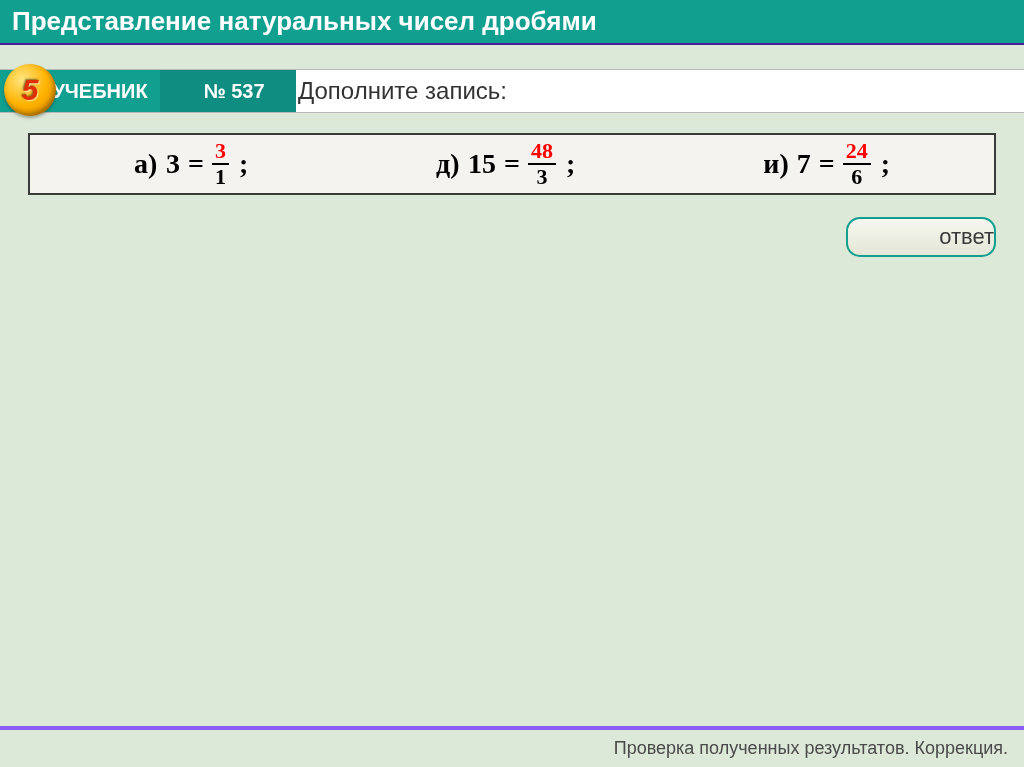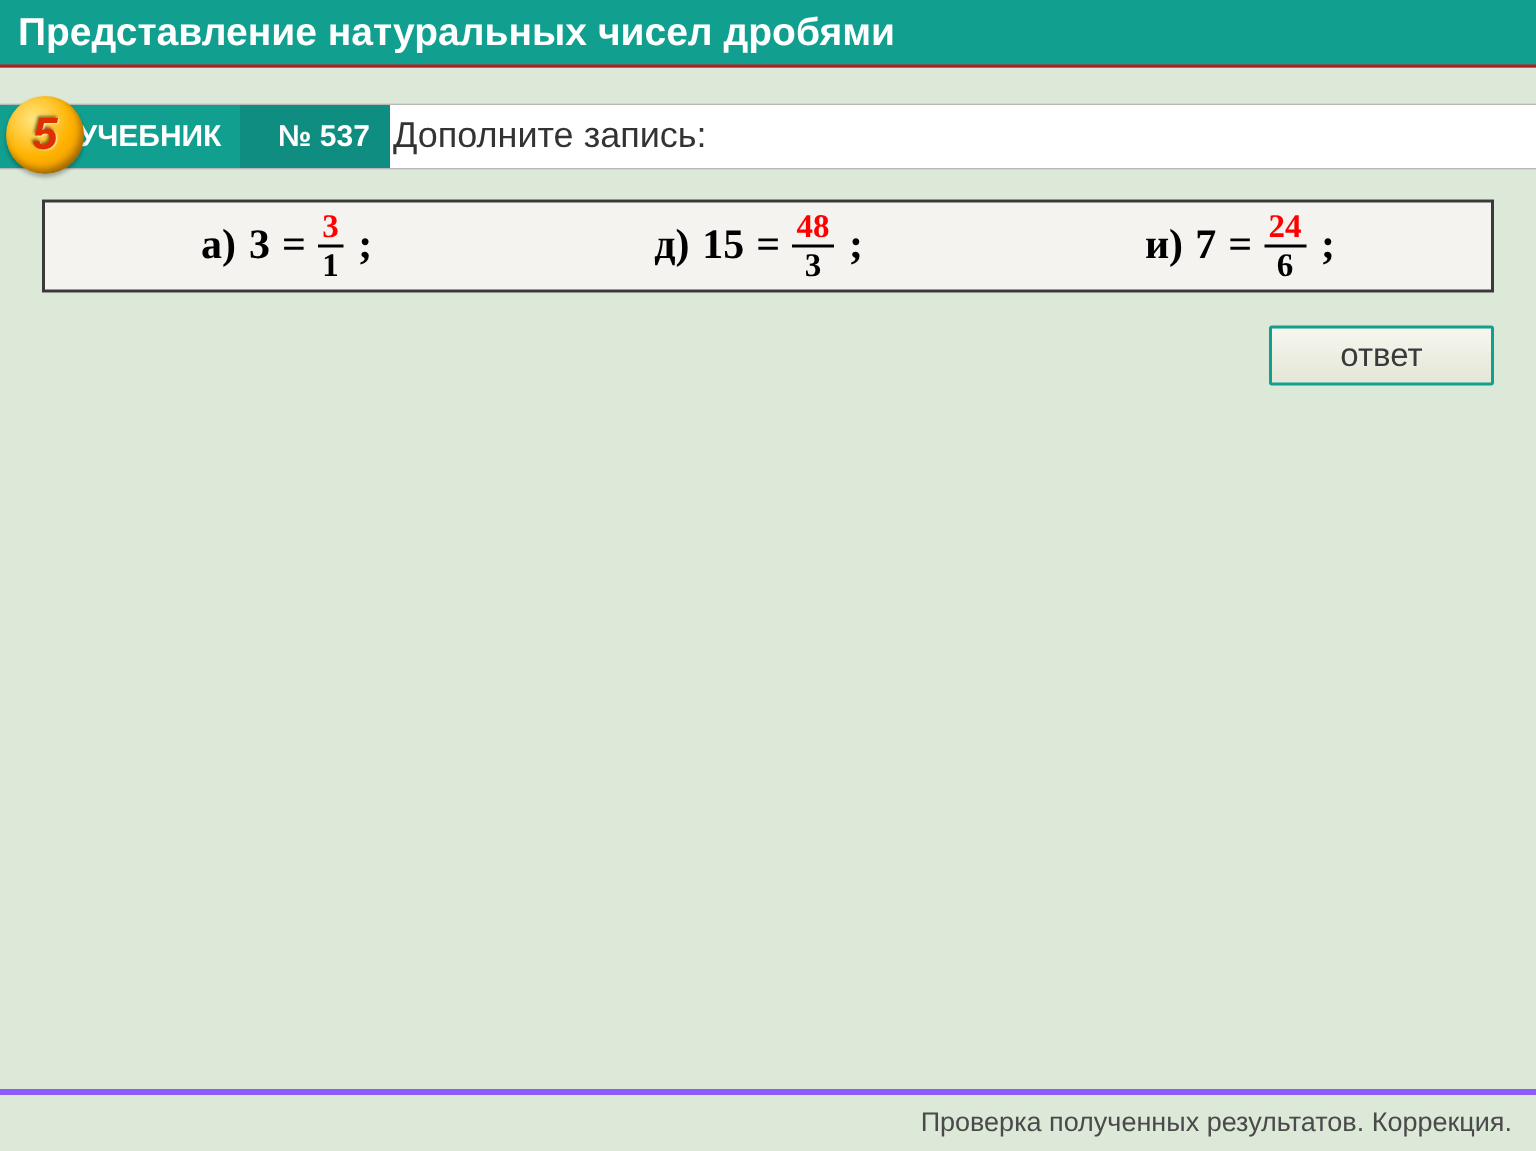--- a/index.html
+++ b/index.html
@@ -10,21 +10,21 @@
       background: #dce8d8;
       position: relative;
       overflow: hidden;
     }
     .title-bar {
       background: #119f90;
       color: #fff;
       padding: 6px 12px;
       font-size: 26px;
       font-weight: bold;
-      border-bottom: 2px solid #b91c1c;
+      border-bottom: 2px solid #4c1d95;
     }
     .header-row {
       display: flex;
       align-items: stretch;
       margin-top: 24px;
       border-top: 1px solid #b8b8b8;
       border-bottom: 1px solid #b8b8b8;
       background: #fff;
       position: relative;
       height: 44px;
@@ -59,21 +59,21 @@
       font-size: 20px;
       height: 100%;
     }
     .tab-uchebnik {
       background: #119f90;
       width: 160px;
       padding-left: 40px;
     }
     .tab-num {
       background: #0e8d80;
-      width: 100px;
+      width: 136px;
       padding-left: 12px;
     }
     .prompt {
       flex: 1;
       display: flex;
       align-items: center;
       padding-left: 2px;
       font-size: 24px;
       color: #333;
       background: #fff;
@@ -116,28 +116,28 @@
     .semicolon { font-size: 28px; font-weight: bold; margin-left: 2px; }
     .answer-btn-wrap {
       display: flex;
       justify-content: flex-end;
       padding: 22px 28px 0 0;
     }
     .answer-btn {
       width: 150px;
       height: 40px;
       border: 2px solid #119f90;
-      border-radius: 2px;
+      border-radius: 14px;
       background: linear-gradient(#f6f7ef, #e4e6d7);
       color: #3a3a3a;
       font-size: 22px;
       cursor: pointer;
       display: flex;
       align-items: center;
-      justify-content: center;
+      justify-content: flex-end;
     }
     .footer {
       position: absolute;
       bottom: 0;
       right: 0;
       left: 0;
       text-align: right;
       padding: 8px 16px;
       border-top: 4px solid #8b5cf6;
       font-size: 18px;

